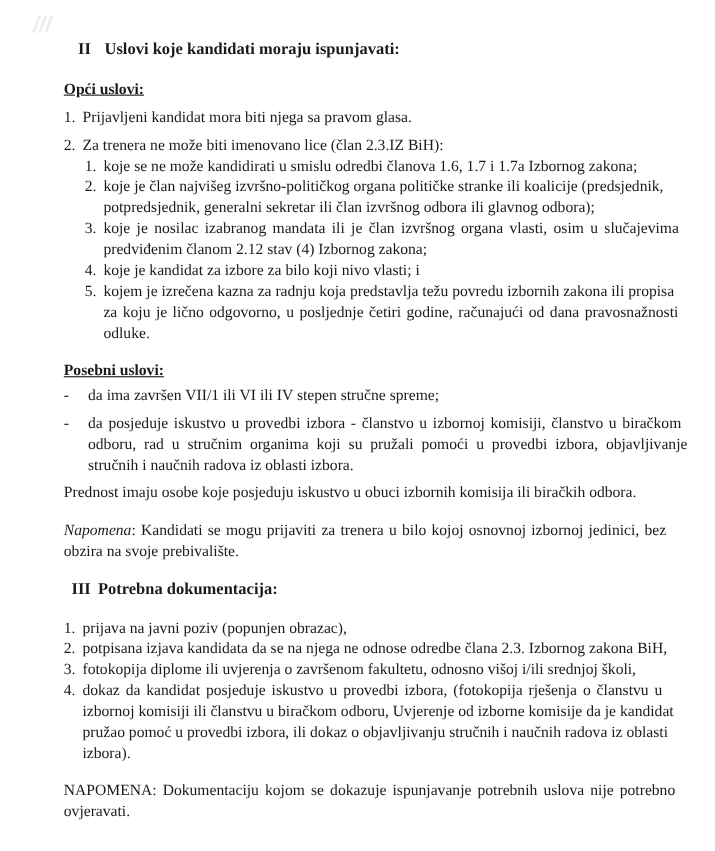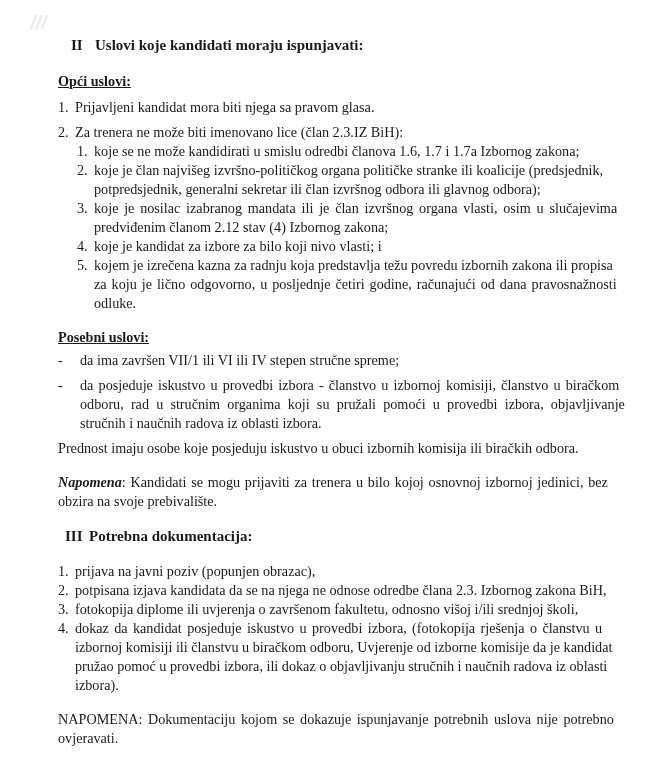--- a/index.html
+++ b/index.html
@@ -12,21 +12,21 @@
     position:absolute; left:30px; top:14px; width:120px; height:50px;
     color:#eeeeee; font-size:15px; line-height:18px; font-family:"Liberation Sans", sans-serif;
   }
   .watermark .mark { font-style:italic; font-weight:bold; font-size:20px; color:#ececec; }
   .line { position:absolute; white-space:nowrap; line-height:19px; }
   .heading { font-weight:bold; font-size:15px; }
   .heading .roman { font-weight:bold; display:inline-block; width:24px; }
   .subhead { font-weight:bold; text-decoration:underline; }
   .num { display:inline-block; width:17px; }
   .dash { display:inline-block; width:22px; }
-  i.napomena { font-weight:bold; }
+  i.napomena { font-weight:normal; }
 </style>
 </head>
 <body>
 
 <div class="watermark">
   <span class="mark">///</span>
 </div>
 
 <div class="line heading" style="left:71px; top:36px;">
   <span class="roman">II</span><span>Uslovi koje kandidati moraju ispunjavati:</span>

